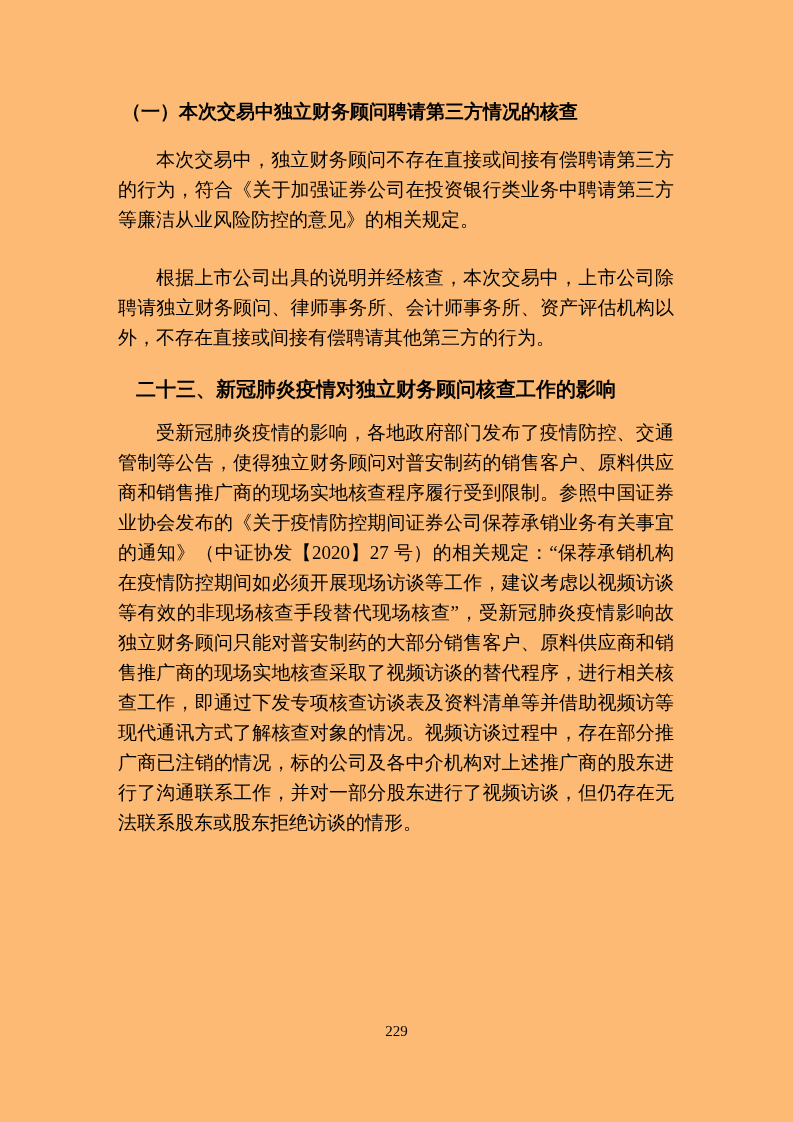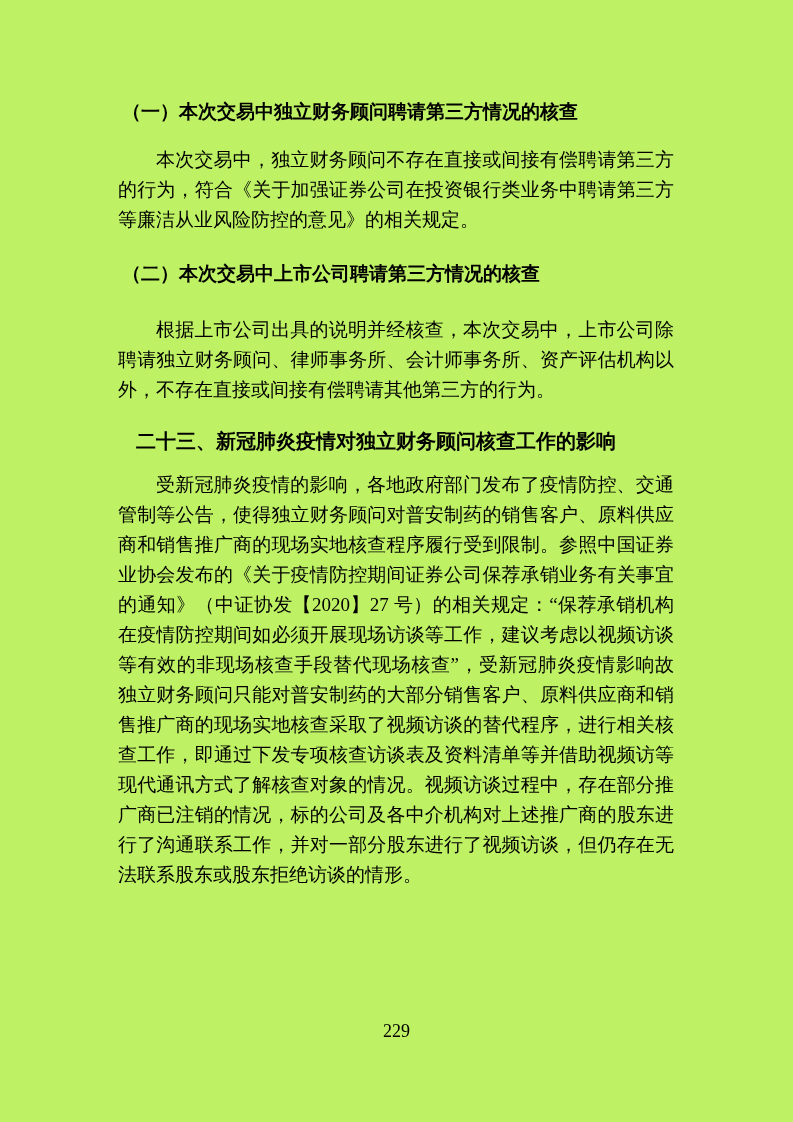--- a/index.html
+++ b/index.html
@@ -11,21 +11,21 @@
     width: 793px;
     height: 1122px;
     position: relative;
     overflow: hidden;
     color: #000000;
     font-family: "Liberation Serif", serif;
   }
   .page {
     position: absolute;
     inset: 0;
-    background: #bef264;
+    background: #fdba74;
   }
   .content {
     position: absolute;
     left: 118px;
     top: 0;
     width: 556px;
   }
   .sub-heading {
     font-family: "Liberation Sans", sans-serif;
     font-weight: 700;
@@ -61,34 +61,33 @@
   }
   .page-footer {
     position: absolute;
     top: 1022px;
     left: 0;
     right: 0;
     text-align: center;
   }
   .page-number {
     font-family: "Liberation Serif", serif;
-    font-size: 18px;
+    font-size: 15px;
     line-height: 18px;
   }
 </style>
 </head>
 <body>
 
 <div class="page">
   <main class="content">
 
     <h2 class="sub-heading first">（一）本次交易中独立财务顾问聘请第三方情况的核查</h2>
     <p class="body-para">本次交易中，独立财务顾问不存在直接或间接有偿聘请第三方的行为，符合《关于加强证券公司在投资银行类业务中聘请第三方等廉洁从业风险防控的意见》的相关规定。</p>
 
-    <h2 class="sub-heading">（二）本次交易中上市公司聘请第三方情况的核查</h2>
     <p class="body-para tight">根据上市公司出具的说明并经核查，本次交易中，上市公司除聘请独立财务顾问、律师事务所、会计师事务所、资产评估机构以外，不存在直接或间接有偿聘请其他第三方的行为。</p>
 
     <h1 class="main-heading">二十三、新冠肺炎疫情对独立财务顾问核查工作的影响</h1>
     <p class="body-para after-main">受新冠肺炎疫情的影响，各地政府部门发布了疫情防控、交通管制等公告，使得独立财务顾问对普安制药的销售客户、原料供应商和销售推广商的现场实地核查程序履行受到限制。参照中国证券业协会发布的《关于疫情防控期间证券公司保荐承销业务有关事宜的通知》（中证协发【2020】27 号）的相关规定：“保荐承销机构在疫情防控期间如必须开展现场访谈等工作，建议考虑以视频访谈等有效的非现场核查手段替代现场核查”，受新冠肺炎疫情影响故独立财务顾问只能对普安制药的大部分销售客户、原料供应商和销售推广商的现场实地核查采取了视频访谈的替代程序，进行相关核查工作，即通过下发专项核查访谈表及资料清单等并借助视频访等现代通讯方式了解核查对象的情况。视频访谈过程中，存在部分推广商已注销的情况，标的公司及各中介机构对上述推广商的股东进行了沟通联系工作，并对一部分股东进行了视频访谈，但仍存在无法联系股东或股东拒绝访谈的情形。</p>
 
   </main>
 
   <footer class="page-footer">
     <span class="page-number">229</span>
   </footer>

